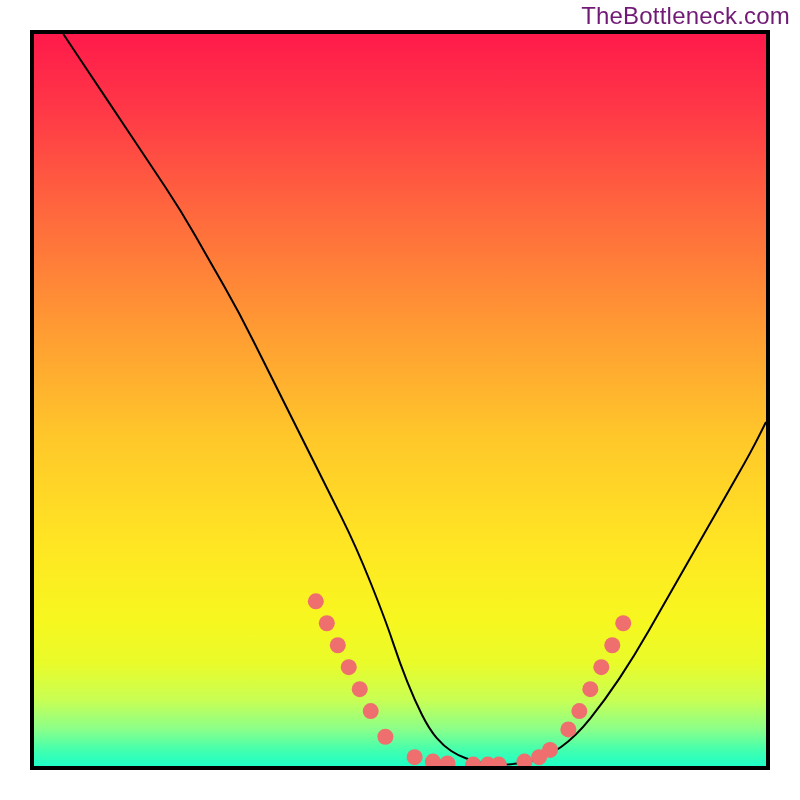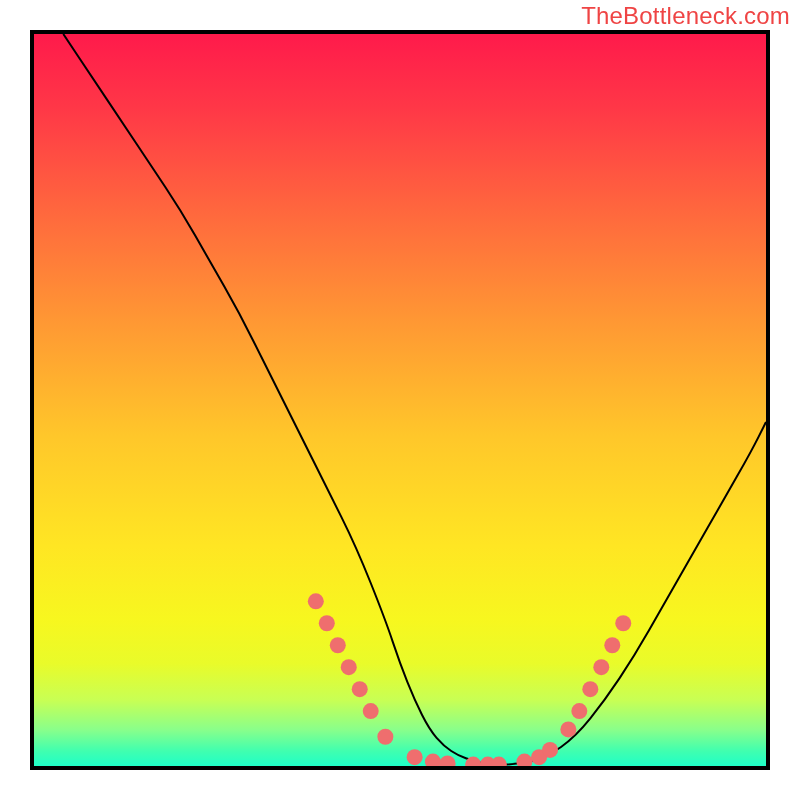--- a/index.html
+++ b/index.html
@@ -16,21 +16,21 @@
     width: 800px;
     height: 800px;
     box-sizing: border-box;
   }
   .watermark {
     position: absolute;
     top: 2px;
     right: 10px;
     font-size: 24px;
     font-weight: 400;
-    color: #ef4444;
+    color: #701a75;
     letter-spacing: 0.2px;
     z-index: 10;
   }
   .plot-outer {
     position: absolute;
     left: 30px;
     top: 30px;
     width: 740px;
     height: 740px;
     border: 4px solid #000000;

